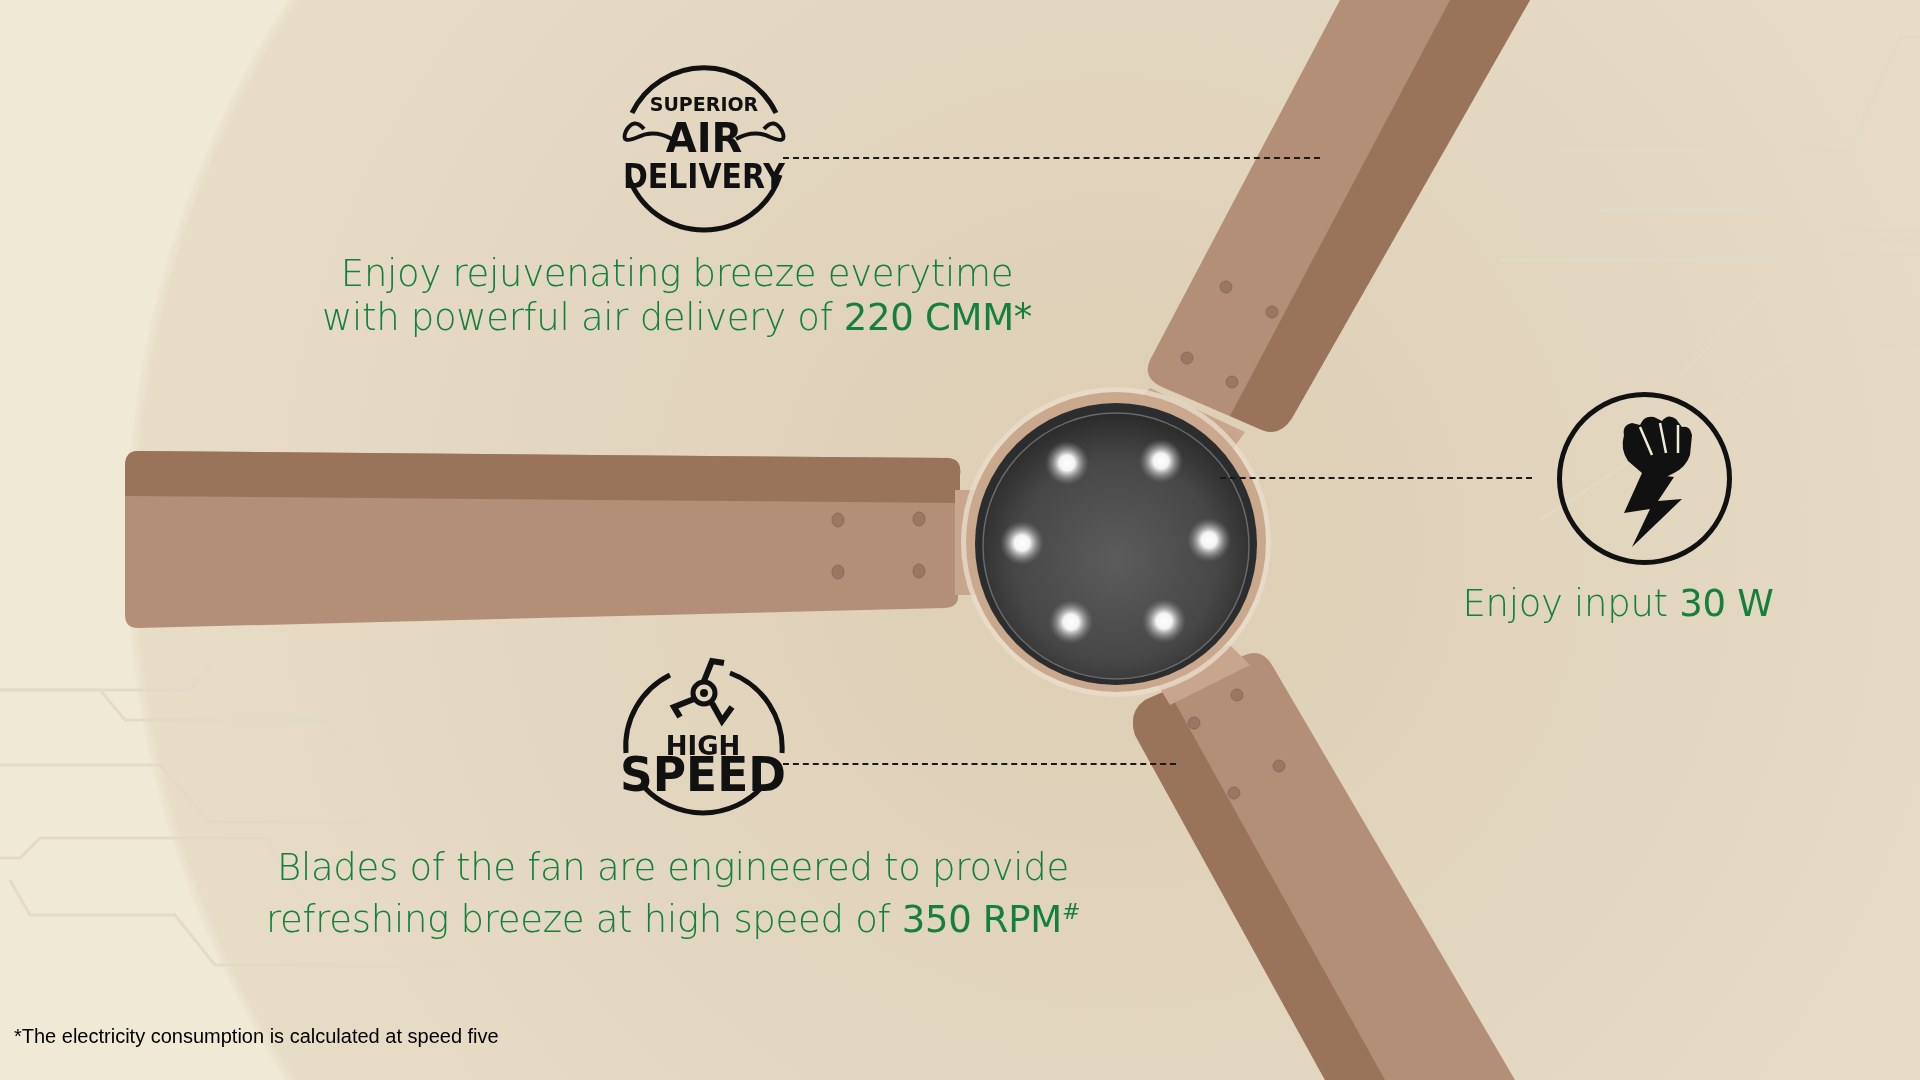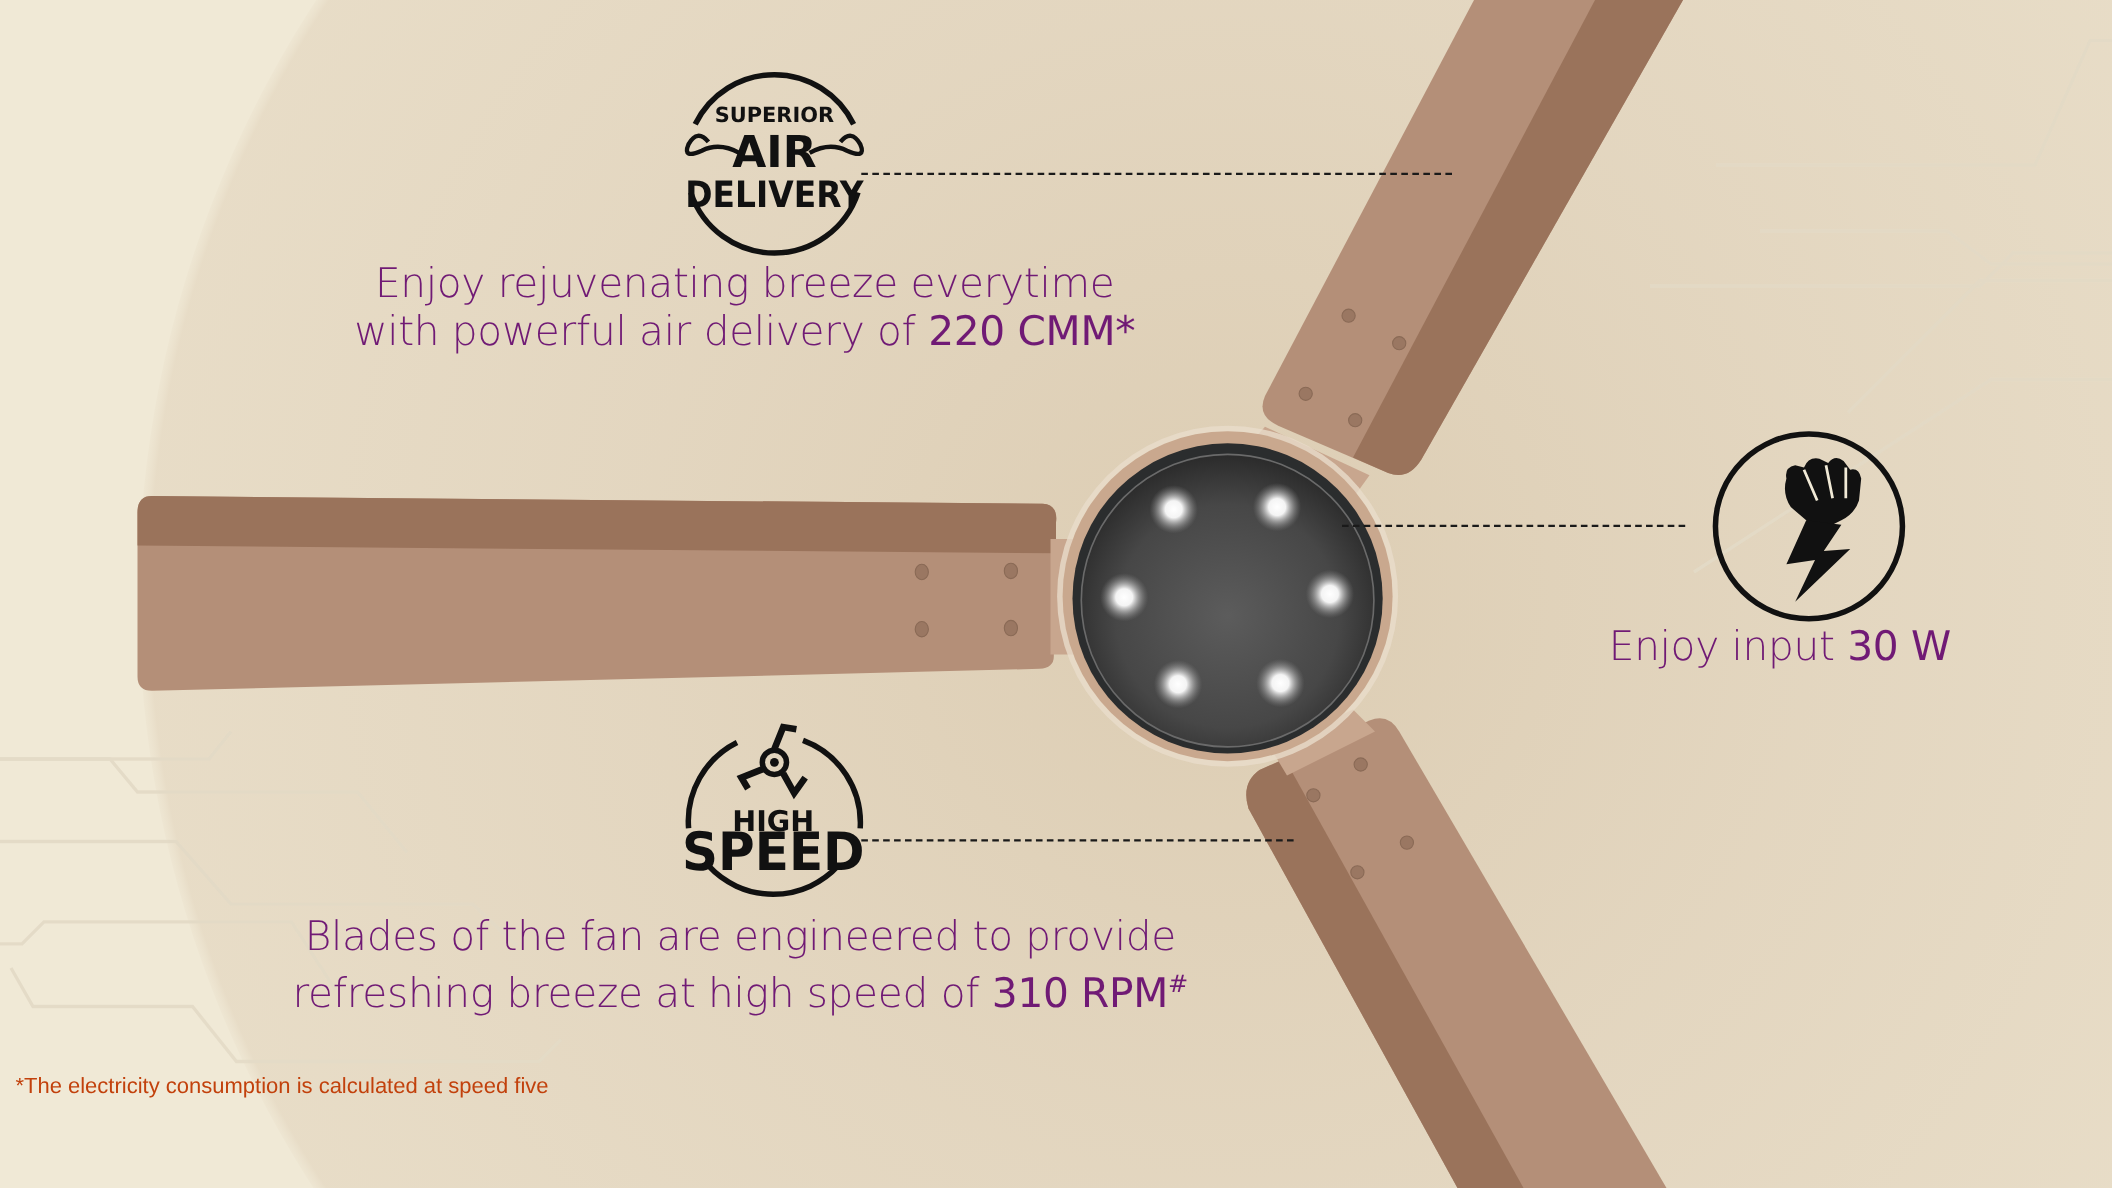--- a/index.html
+++ b/index.html
@@ -1,27 +1,27 @@
 <!DOCTYPE html>
 <html><head>
 <meta charset="utf-8">
 <style>
   html, body { margin:0; padding:0; }
   body { width:1920px; height:1080px; overflow:hidden; position:relative;
          background:#f0e9d6; font-family:"DejaVu Sans","Liberation Sans",sans-serif; color:#111; }
   #bg-svg { position:absolute; left:0; top:0; width:1920px; height:1080px; }
   .feature-text { position:absolute; text-align:center; font-size:37px; line-height:44px;
-                  font-weight:300; letter-spacing:-0.3px; color:#701a75; white-space:nowrap;
-                  font-family:"DejaVu Sans","Liberation Sans",sans-serif; }
+                  font-weight:300; letter-spacing:-0.3px; color:#15803d; white-space:nowrap;
+                  font-family:"DejaVu Sans","Liberation Sans",sans-serif;margin-top:16px; }
   .feature-text b { font-weight:400; }
   .dash { position:absolute; height:0; border-top:2px dashed #1a1a1a; }
   .badge { position:absolute; box-sizing:border-box; border-radius:50%;margin-left:20px; }
   .badge svg { position:absolute; left:0; top:0; width:100%; height:100%; overflow:visible; }
-  .footnotes { position:absolute; left:14px; top:976px; font-size:20px; line-height:25px;
-               color:#c2410c; font-weight:300; white-space:nowrap;
+  .footnotes { position:absolute; left:14px; top:1024px; font-size:20px; line-height:25px;
+               color:#000000; font-weight:300; white-space:nowrap;
                font-family:"Liberation Sans","DejaVu Sans",sans-serif; }
   .footnotes sup { font-size:13px; vertical-align:6px; }
 </style>
 </head>
 <body>
 
 <svg id="bg-svg" viewBox="0 0 1920 1080" xmlns="http://www.w3.org/2000/svg">
   <defs>
     <radialGradient id="blurDisc" cx="1116" cy="542" r="1000" gradientUnits="userSpaceOnUse">
       <stop offset="0" stop-color="#d9c8ad"></stop>
@@ -153,18 +153,18 @@
     <path d="M84,26 L92,6 L104,8" fill="none" stroke="#111" stroke-width="6"></path>
     <path d="M74,44 L54,52 L60,62" fill="none" stroke="#111" stroke-width="6"></path>
     <path d="M92,48 L102,66 L112,52" fill="none" stroke="#111" stroke-width="6"></path>
     <text x="83" y="100" text-anchor="middle" font-family="DejaVu Sans, sans-serif" font-weight="bold" font-size="26" fill="#111">HIGH</text>
     <text x="83" y="136" text-anchor="middle" font-family="DejaVu Sans, sans-serif" font-weight="bold" font-size="48" fill="#111" textLength="166" lengthAdjust="spacingAndGlyphs">SPEED</text>
   </svg>
 </div>
 <div class="dash" style="left:783px; top:763px; width:393px;"></div>
 <div class="feature-text" style="left:223px; top:830px; width:900px;">
   <div>Blades of the fan are engineered to provide</div>
-  <div><span>refreshing breeze at high speed of </span><b><span>310 RPM</span><sup style="font-size:22px;">#</sup></b></div>
+  <div><span>refreshing breeze at high speed of </span><b><span>350 RPM</span><sup style="font-size:22px;">#</sup></b></div>
 </div>
 
 <div class="footnotes">
   <div>*The electricity consumption is calculated at speed five</div>
 </div>
 
 </body></html>

